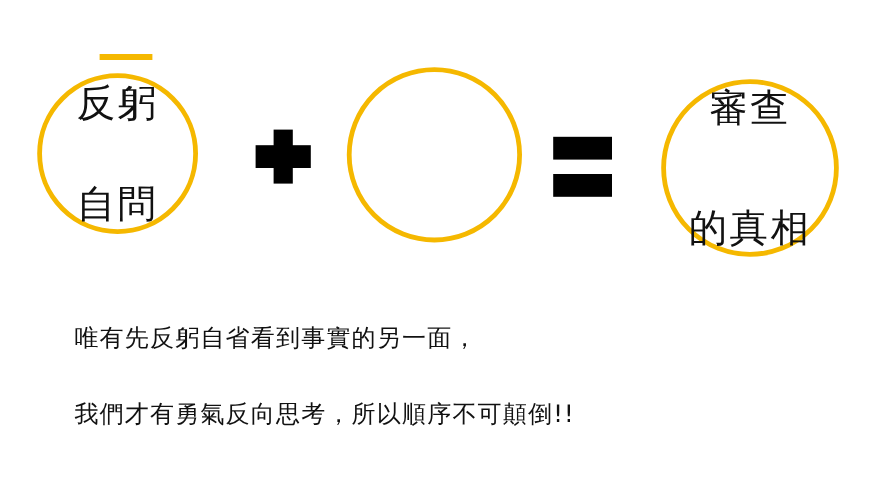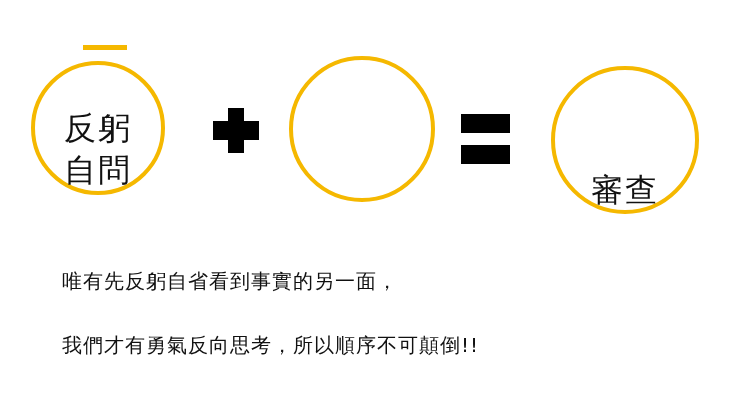--- a/index.html
+++ b/index.html
@@ -1,17 +1,17 @@
 <!DOCTYPE html>
 <html><head>
 <meta charset="utf-8">
 <style>
   html,body{margin:0;padding:0;background:#ffffff;}
   body{width:740px;height:416px;position:relative;overflow:hidden;font-family:"DejaVu Sans",sans-serif;color:#111;}
-  .circle{position:absolute;border:4px solid #F5B800;border-radius:50%;box-sizing:border-box;display:flex;flex-direction:column;align-items:center;justify-content:flex-end;background:#fff;}
+  .circle{position:absolute;border:4px solid #F5B800;border-radius:50%;box-sizing:border-box;display:flex;flex-direction:column;align-items:center;justify-content:space-between;background:#fff;}
   .circle .line{font-size:32px;line-height:42px;letter-spacing:2px;color:#111;white-space:nowrap;}
   .tab{position:absolute;background:#F5B800;}
   .plus-v{position:absolute;background:#000;}
   .plus-h{position:absolute;background:#000;}
   .eq{position:absolute;background:#000;}
   .caption{position:absolute;left:62px;font-size:20px;letter-spacing:1px;color:#111;white-space:nowrap;}
 </style>
 </head>
 <body>
 
@@ -30,16 +30,17 @@
 <div class="circle" style="left:289px;top:56px;width:146px;height:146px;">
 </div>
 
 <div>
   <div class="eq" style="left:461px;top:114px;width:49px;height:19px;"></div>
   <div class="eq" style="left:461px;top:145px;width:49px;height:19px;"></div>
 </div>
 
 <div class="circle" style="left:551px;top:66px;width:148px;height:148px;">
   <div class="line" style="line-height:40px;font-family:Liberation Serif, serif;">審查</div>
+  <div class="line" style="line-height:40px;">的真相</div>
 </div>
 
 <div class="caption" style="top:268px;">唯有先反躬自省看到事實的另一面，</div>
 <div class="caption" style="top:308px;margin-top:24px;">我們才有勇氣反向思考，所以順序不可顛倒!!</div>
 
 </body></html>

